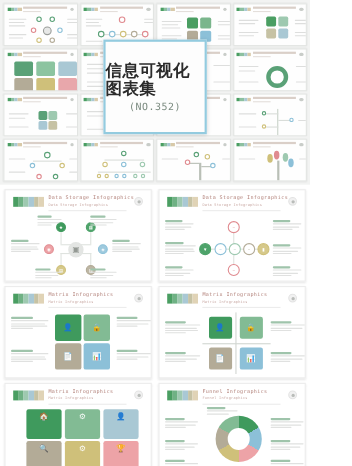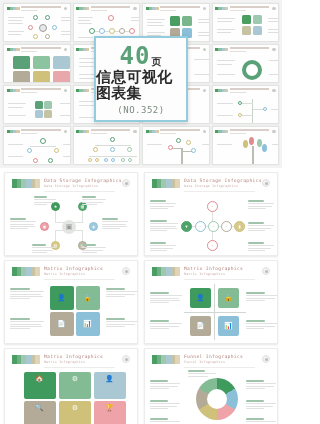--- a/index.html
+++ b/index.html
@@ -546,24 +546,20 @@
           <div class="sq" style="left:33px;top:1px;width:5px;height:8px;border-radius:50%;background:#e08b90"></div>
           <div class="sq" style="left:46px;top:8px;width:5px;height:8px;border-radius:50%;background:#8cc0d8"></div>
           <div class="tl" style="left:1px;top:8px;width:15px"></div>
           <div class="tl" style="left:56px;top:8px;width:13px"></div>
         </div>
       </div>
 
     </div>
 
     <div class="badge">
-      <div class="badge-num">
-        <span>40</span>
-        <span class="unit">页</span>
-      </div>
       <div class="badge-l2">信息可视化图表集</div>
       <div class="badge-l3">(NO.352)</div>
     </div>
   </div>
 
   <div class="previews">
 
     <div class="slide">
       <div class="slide-bar">
         <i style="background:#4a9e62"></i>

